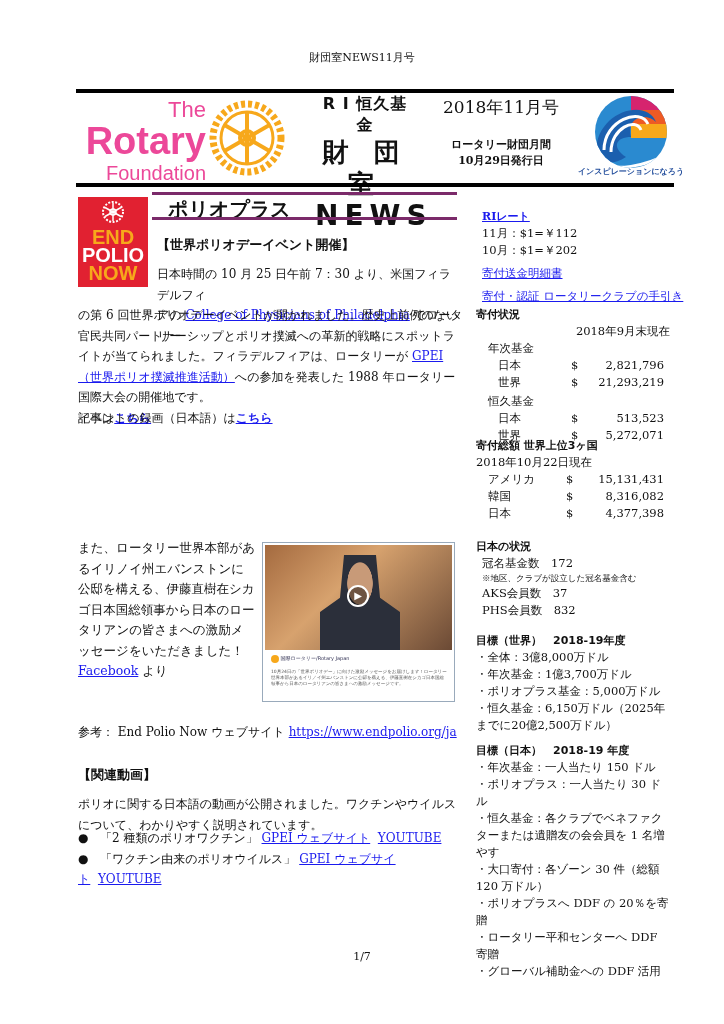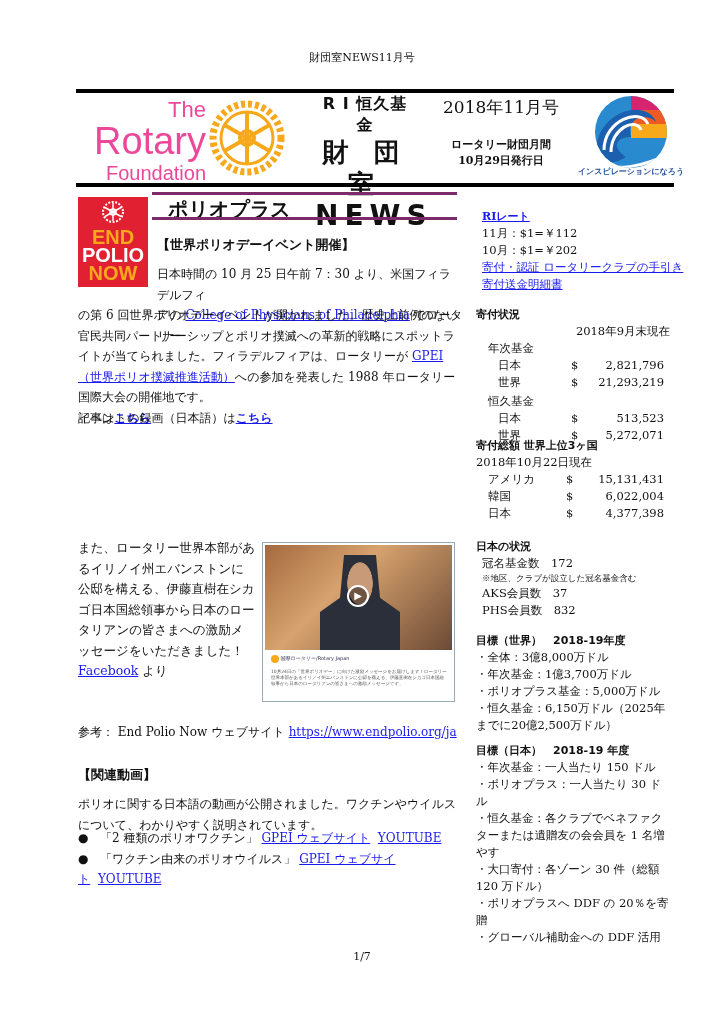--- a/index.html
+++ b/index.html
@@ -1,25 +1,25 @@
 <!DOCTYPE html>
 <html><head>
 <meta charset="utf-8">
 <style>
   * { box-sizing: border-box; margin: 0; padding: 0; }
   body { width: 724px; height: 1024px; background: #fff; position: relative; font-family: "DejaVu Serif", "Liberation Serif", serif; color: #111; overflow: hidden; }
   .abs { position: absolute; }
-  a, .link { color: #1a1aee; text-decoration: underline; }
+  a, .link { color: #1a1aee; text-decoration: underline; margin-top: 6px; }
   .top-title { top: 50px; left: 0; width: 724px; text-align: center; font-size: 11px; }
   .rule-thick { height: 4px; background: #000; left: 76px; width: 598px; }
   .rule-top { top: 89px; }
   .rule-bot { top: 183px; }
   .logo-text { left: 84px; top: 98px; width: 122px; text-align: right; font-family: "Liberation Sans", sans-serif; color: #ec4899; }
   .logo-the { font-size: 22px; line-height: 24px; }
-  .logo-rotary { font-size: 38px; font-weight: normal; line-height: 38px; }
+  .logo-rotary { font-size: 38px; font-weight: bold; line-height: 38px; }
   .logo-found { font-size: 20px; line-height: 26px; }
   .wheel { left: 207px; top: 98px; width: 80px; height: 80px; }
   .dept { left: 315px; top: 94px; width: 100px; font-family: "DejaVu Sans", sans-serif; font-weight: bold; text-align: center; }
   .dept .l1 { font-size: 16px; letter-spacing: 1px; }
   .dept .l2 { font-size: 26px; letter-spacing: 8px; line-height: 32px; }
   .dept .l3 { font-size: 28px; letter-spacing: 6px; line-height: 32px; }
   .issue { left: 441px; top: 96px; width: 120px; text-align: center; }
   .issue .big { font-size: 17px; }
   .issue .small { font-size: 11px; margin-top: 18px; line-height: 16px; font-weight: bold; }
   .theme-logo { left: 586px; top: 92px; width: 90px; height: 90px; }
@@ -158,22 +158,22 @@
 <div class="abs para" style="top:794px">ポリオに関する日本語の動画が公開されました。ワクチンやウイルスについて、わかりやすく説明されています。</div>
 <div class="abs para" style="top:828px">
   <div><span class="bullet">●</span><span>「2 種類のポリオワクチン」</span> <a>GPEI ウェブサイト</a>&nbsp;&nbsp;<a>YOUTUBE</a></div>
   <div><span class="bullet">●</span><span>「ワクチン由来のポリオウイルス」</span> <a>GPEI ウェブサイト</a>&nbsp;&nbsp;<a>YOUTUBE</a></div>
 </div>
 
 <div class="abs side" style="top:208px;left:482px">
   <a style="font-weight:bold;font-size:11px">RIレート</a>
   <div>11月：$1=￥112</div>
   <div>10月：$1=￥202</div>
+  <a style="display:block">寄付送金明細書</a>
   <a style="display:block;white-space:nowrap">寄付・認証 ロータリークラブの手引き</a>
-  <a style="display:block">寄付送金明細書</a>
 </div>
 
 <div class="abs side" style="top:306px">
   <div class="h">寄付状況</div>
   <div style="text-align:right;padding-right:6px">2018年9月末現在</div>
   <div style="padding-left:12px">年次基金</div>
   <table>
     <tbody>
         <tr>
           <td style="width:95px;padding-left:22px">日本</td>
@@ -210,21 +210,21 @@
   <table>
     <tbody>
         <tr>
           <td style="width:90px;padding-left:12px">アメリカ</td>
           <td style="width:25px">$</td>
           <td style="width:73px;text-align:right">15,131,431</td>
         </tr>
     <tr>
           <td style="padding-left:12px">韓国</td>
           <td>$</td>
-          <td style="text-align:right">6,022,004</td>
+          <td style="text-align:right">8,316,082</td>
         </tr>
     <tr>
           <td style="padding-left:12px">日本</td>
           <td>$</td>
           <td style="text-align:right">4,377,398</td>
         </tr>
   </tbody>
     </table>
 </div>
 
@@ -244,16 +244,17 @@
   <div>・恒久基金：6,150万ドル（2025年までに20億2,500万ドル）</div>
 </div>
 
 <div class="abs side" style="top:742px;width:195px">
   <div class="h">目標（日本）　2018-19 年度</div>
   <div>・年次基金：一人当たり 150 ドル</div>
   <div>・ポリオプラス：一人当たり 30 ドル</div>
   <div>・恒久基金：各クラブでベネファクターまたは遺贈友の会会員を 1 名増やす</div>
   <div>・大口寄付：各ゾーン 30 件（総額 120 万ドル）</div>
   <div>・ポリオプラスへ DDF の 20％を寄贈</div>
+  <div>・ロータリー平和センターへ DDF 寄贈</div>
   <div>・グローバル補助金への DDF 活用</div>
 </div>
 
 <div class="abs page-num">1/7</div>
 
 </body></html>

